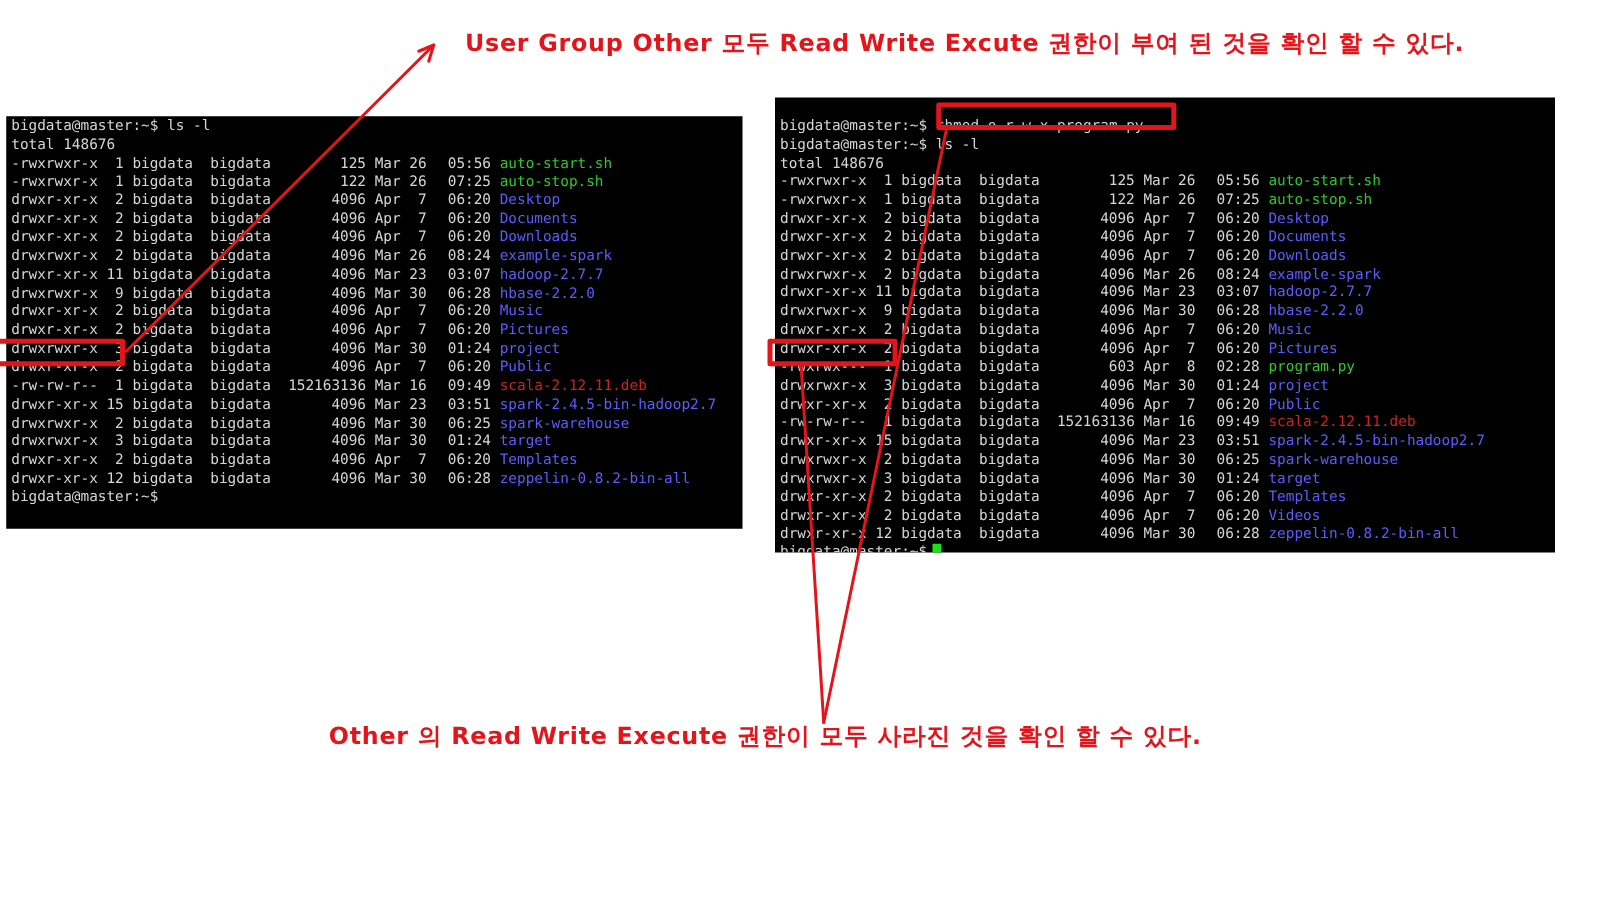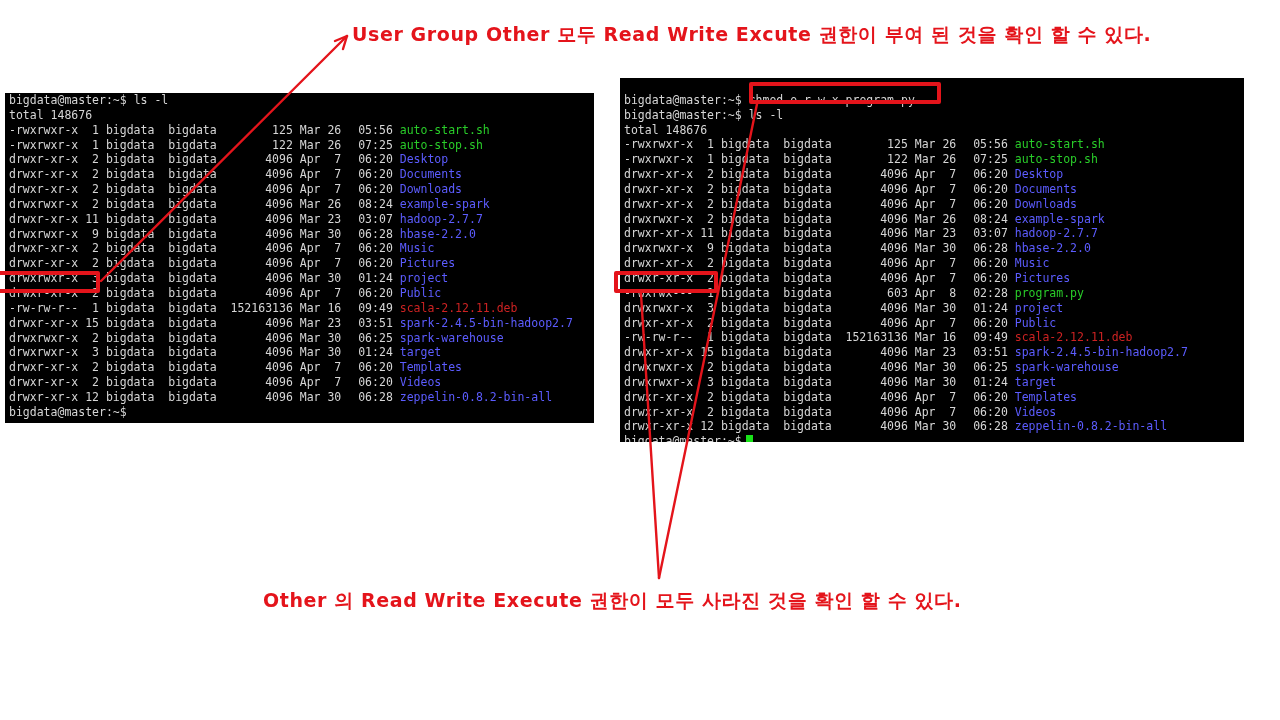--- a/index.html
+++ b/index.html
@@ -18,22 +18,22 @@
   
   .annot {
     position: absolute;
     color: #e4141b;
     font-weight: bold;
     font-size: 19px;
     letter-spacing: 0.6px;
     white-space: nowrap;
     font-family: "DejaVu Sans", sans-serif;
   }
-  #annot-top   { left: 352px; top: 22px; text-align: center; }
-  #annot-bottom{ left: 263px; top: 588px; }
+  #annot-top   { left: 372px; top: 22px; text-align: center; }
+  #annot-bottom{ left: 263px; top: 576px; }
 
   
   #leaders {
     position: absolute;
     left: 0; top: 0;
     width: 1280px; height: 720px;
     pointer-events: none;
   }
 
   
@@ -108,21 +108,20 @@
       <div class="tline"><span class="perm">drwxrwxr-x</span><span class="links">9</span><span class="owner">bigdata</span><span class="group">bigdata</span><span class="size">4096</span><span class="mon">Mar</span><span class="day">30</span><span class="time">06:28</span><span class="nm c-dir">hbase-2.2.0</span></div>
       <div class="tline"><span class="perm">drwxr-xr-x</span><span class="links">2</span><span class="owner">bigdata</span><span class="group">bigdata</span><span class="size">4096</span><span class="mon">Apr</span><span class="day">7</span><span class="time">06:20</span><span class="nm c-dir">Music</span></div>
       <div class="tline"><span class="perm">drwxr-xr-x</span><span class="links">2</span><span class="owner">bigdata</span><span class="group">bigdata</span><span class="size">4096</span><span class="mon">Apr</span><span class="day">7</span><span class="time">06:20</span><span class="nm c-dir">Pictures</span></div>
       <div class="tline"><span class="perm">drwxrwxr-x</span><span class="links">3</span><span class="owner">bigdata</span><span class="group">bigdata</span><span class="size">4096</span><span class="mon">Mar</span><span class="day">30</span><span class="time">01:24</span><span class="nm c-dir">project</span></div>
       <div class="tline"><span class="perm">drwxr-xr-x</span><span class="links">2</span><span class="owner">bigdata</span><span class="group">bigdata</span><span class="size">4096</span><span class="mon">Apr</span><span class="day">7</span><span class="time">06:20</span><span class="nm c-dir">Public</span></div>
       <div class="tline"><span class="perm">-rw-rw-r--</span><span class="links">1</span><span class="owner">bigdata</span><span class="group">bigdata</span><span class="size">152163136</span><span class="mon">Mar</span><span class="day">16</span><span class="time">09:49</span><span class="nm c-arch">scala-2.12.11.deb</span></div>
       <div class="tline"><span class="perm">drwxr-xr-x</span><span class="links">15</span><span class="owner">bigdata</span><span class="group">bigdata</span><span class="size">4096</span><span class="mon">Mar</span><span class="day">23</span><span class="time">03:51</span><span class="nm c-dir">spark-2.4.5-bin-hadoop2.7</span></div>
       <div class="tline"><span class="perm">drwxrwxr-x</span><span class="links">2</span><span class="owner">bigdata</span><span class="group">bigdata</span><span class="size">4096</span><span class="mon">Mar</span><span class="day">30</span><span class="time">06:25</span><span class="nm c-dir">spark-warehouse</span></div>
       <div class="tline"><span class="perm">drwxrwxr-x</span><span class="links">3</span><span class="owner">bigdata</span><span class="group">bigdata</span><span class="size">4096</span><span class="mon">Mar</span><span class="day">30</span><span class="time">01:24</span><span class="nm c-dir">target</span></div>
       <div class="tline"><span class="perm">drwxr-xr-x</span><span class="links">2</span><span class="owner">bigdata</span><span class="group">bigdata</span><span class="size">4096</span><span class="mon">Apr</span><span class="day">7</span><span class="time">06:20</span><span class="nm c-dir">Templates</span></div>
-      <div class="tline"><span class="perm">drwxr-xr-x</span><span class="links">2</span><span class="owner">bigdata</span><span class="group">bigdata</span><span class="size">4096</span><span class="mon">Apr</span><span class="day">7</span><span class="time">06:20</span><span class="nm c-dir">Videos</span></div>
       <div class="tline"><span class="perm">drwxr-xr-x</span><span class="links">12</span><span class="owner">bigdata</span><span class="group">bigdata</span><span class="size">4096</span><span class="mon">Mar</span><span class="day">30</span><span class="time">06:28</span><span class="nm c-dir">zeppelin-0.8.2-bin-all</span></div>
     </div>
   <div class="tline"><span>bigdata@master:~$</span></div>
 </div>
 
 <div class="terminal" id="terminal-right">
   <div class="tline">&nbsp;</div>
   <div class="tline"><span>bigdata@master:~$</span> <span>chmod o-r-w-x program.py</span></div>
   <div class="tline"><span>bigdata@master:~$</span> <span>ls -l</span></div>
   <div class="tline">total 148676</div>

